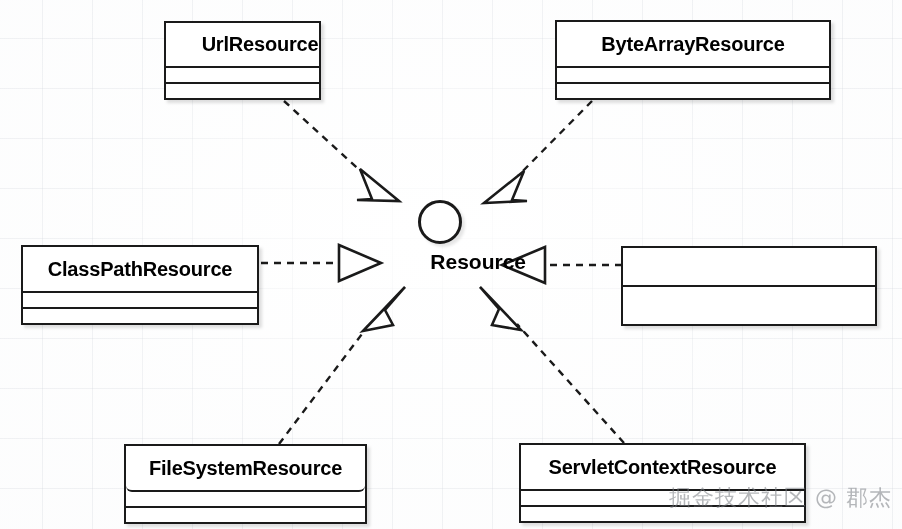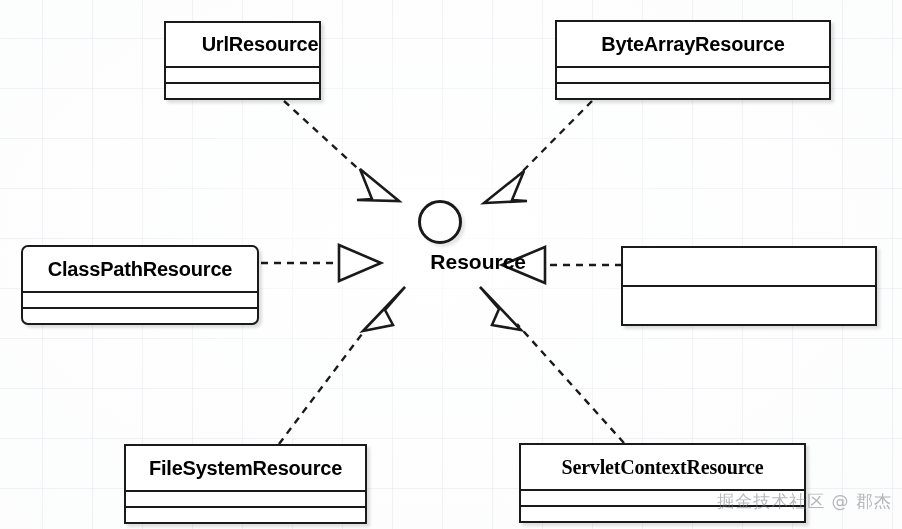--- a/index.html
+++ b/index.html
@@ -122,21 +122,21 @@
     stroke-width: 2.6;
     fill: #ffffff;
     stroke-linejoin: miter;
   }
 
   
   #watermark {
     position: absolute;
     right: 10px;
     bottom: 16px;
-    font-size: 17px;
+    font-size: 22px;
     color: rgba(120,124,130,0.55);
     letter-spacing: 1px;
     white-space: nowrap;
     font-family: "DejaVu Sans", sans-serif;
     pointer-events: none;
   }
 </style>
 </head>
 <body>
 
@@ -187,38 +187,38 @@
     <div class="uml-attrs"></div>
     <div class="uml-ops"></div>
   </div>
 
   <div class="uml-class" style="left:519px; top:20px; width:276px; height:80px;margin-left:36px;">
     <div class="uml-name" style="height:44px;">ByteArrayResource</div>
     <div class="uml-attrs"></div>
     <div class="uml-ops"></div>
   </div>
 
-  <div class="uml-class" style="left:21px; top:245px; width:238px; height:80px;border-radius:7px;">
+  <div class="uml-class" style="left:21px; top:245px; width:238px; height:80px;">
     <div class="uml-name" style="height:44px;">ClassPathResource</div>
     <div class="uml-attrs"></div>
     <div class="uml-ops"></div>
   </div>
 
   <div class="uml-class" style="left:621px; top:246px; width:256px; height:80px;">
     <div class="uml-attrs"></div>
     <div class="uml-ops"></div>
   </div>
 
   <div class="uml-class" style="left:124px; top:444px; width:243px; height:80px;">
-    <div class="uml-name" style="height:44px;">FileSystemResource</div>
+    <div class="uml-name" style="height:44px;border-radius:6px;">FileSystemResource</div>
     <div class="uml-attrs"></div>
     <div class="uml-ops"></div>
   </div>
 
   <div class="uml-class" style="left:519px; top:443px; width:287px; height:80px;">
-    <div class="uml-name" style="height:44px;font-family:Liberation Serif, serif;">ServletContextResource</div>
+    <div class="uml-name" style="height:44px;">ServletContextResource</div>
     <div class="uml-attrs"></div>
     <div class="uml-ops"></div>
   </div>
 
   <div id="watermark">掘金技术社区 @ 郡杰</div>
 
 </div>
 
 </body></html>

